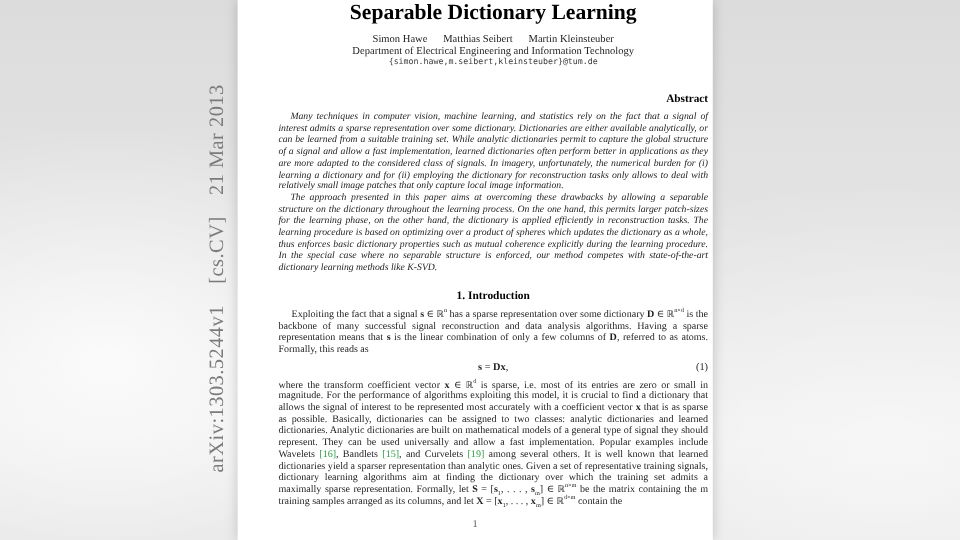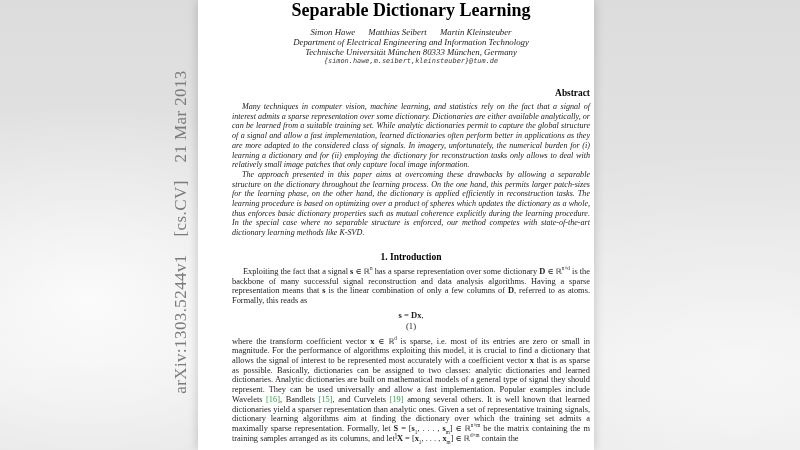--- a/index.html
+++ b/index.html
@@ -18,21 +18,21 @@
     box-shadow:0 0 10px rgba(0,0,0,0.20);
     color:#1c1c1c;
   }
   .paper-inner{
     position:relative;width:358px;margin:0 0 0 34px;
   }
   .title{
     margin-top:3px;text-align:center;font-weight:bold;font-size:18px;
     line-height:15px;color:#000;
   }
-  .authors-block{text-align:center;margin-top:9px;font-size:8.8px;line-height:10px;font-style:italic;}
+  .authors-block{text-align:center;margin-top:9px;font-size:8.8px;line-height:10px;}
   .email-line{
     font-family:"DejaVu Sans Mono","Liberation Mono",monospace;
     font-size:6.9px;line-height:9px;color:#3a3a3a;letter-spacing:0;
   }
   .abstract-heading{
     margin-top:22px;text-align:right;font-weight:bold;font-size:9.4px;line-height:11px;color:#000;
   }
   .abstract-body{
     margin-top:3px;font-style:italic;font-size:8.1px;line-height:9.7px;
     text-align:justify;
@@ -40,21 +40,21 @@
   .abstract-body p{margin:0;text-indent:10px;font-style:italic;}
   .section-heading{
     margin-top:13px;font-weight:bold;font-size:9.5px;line-height:12px;color:#000;text-align:center;
   }
   .body-par{
     margin:0;font-size:8.4px;line-height:9.7px;text-align:justify;
   }
   .par-indent{text-indent:11px;margin-top:4px;}
   .par-noindent{text-indent:0;margin-top:0;}
   .equation-row{
-    display:flex;align-items:center;margin:4px 0 5px 0;font-size:8.6px;line-height:11px;flex-direction:column;
+    display:flex;align-items:center;margin:4px 0 5px 0;font-size:8.6px;line-height:11px;
   }
   .equation-row .eq-left{flex:1;}
   .equation-row .eq-center{flex:0 0 auto;}
   .equation-row .eq-right{flex:1;text-align:right;}
   .page-number{
     position:absolute;left:0;top:431px;width:396px;text-align:center;
     font-size:8.6px;color:#555;
   }
   .arxiv-stamp{
     position:absolute;left:-17px;top:222px;
@@ -79,21 +79,20 @@
   <div class="paper">
 
     <div class="arxiv-stamp">arXiv:1303.5244v1  [cs.CV]  21 Mar 2013</div>
 
     <div class="paper-inner">
       <div class="title">Separable Dictionary Learning</div>
 
       <div class="authors-block">
         <div>Simon Hawe   Matthias Seibert   Martin Kleinsteuber</div>
         <div>Department of Electrical Engineering and Information Technology</div>
-        <div>Technische Universität München 80333 München, Germany</div>
         <div class="email-line">{simon.hawe,m.seibert,kleinsteuber}@tum.de</div>
       </div>
 
       <div class="abstract-heading">Abstract</div>
       <div class="abstract-body">
         <p>Many techniques in computer vision, machine learning, and statistics rely on the fact that a signal of interest admits a sparse representation over some dictionary. Dictionaries are either available analytically, or can be learned from a suitable training set. While analytic dictionaries permit to capture the global structure of a signal and allow a fast implementation, learned dictionaries often perform better in applications as they are more adapted to the considered class of signals. In imagery, unfortunately, the numerical burden for (i) learning a dictionary and for (ii) employing the dictionary for reconstruction tasks only allows to deal with relatively small image patches that only capture local image information.</p>
         <p>The approach presented in this paper aims at overcoming these drawbacks by allowing a separable structure on the dictionary throughout the learning process. On the one hand, this permits larger patch-sizes for the learning phase, on the other hand, the dictionary is applied efficiently in reconstruction tasks. The learning procedure is based on optimizing over a product of spheres which updates the dictionary as a whole, thus enforces basic dictionary properties such as mutual coherence explicitly during the learning procedure. In the special case where no separable structure is enforced, our method competes with state-of-the-art dictionary learning methods like K-SVD.</p>
       </div>
 
       <div class="section-heading">1. Introduction</div>

